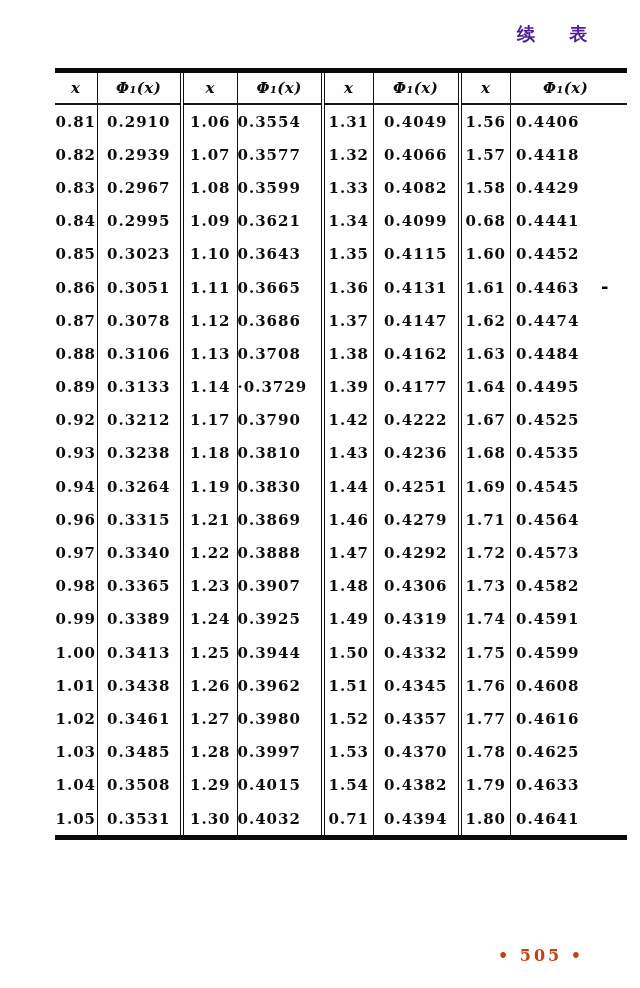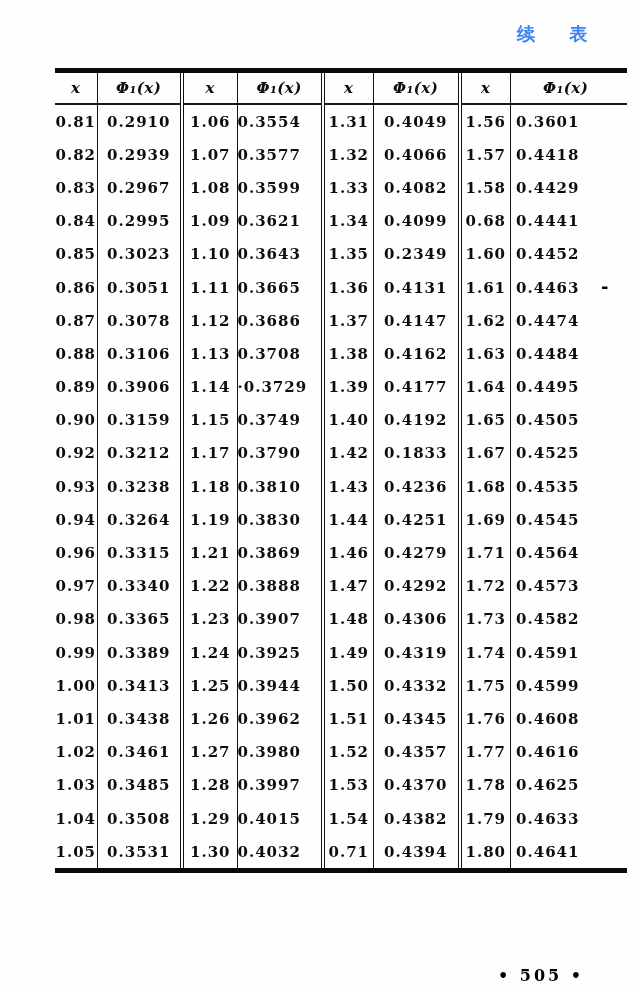--- a/index.html
+++ b/index.html
@@ -5,21 +5,21 @@
   html,body{margin:0;padding:0;}
   body{
     width:640px;height:988px;position:relative;background:#ffffff;
     font-family:"DejaVu Serif","Liberation Serif",serif;color:#0d0d0d;
     overflow:hidden;
   }
   .page{position:absolute;inset:0;background:#fefefe;}
   .continued{
     position:absolute;left:517px;top:22px;
     font-family:"DejaVu Sans","Liberation Sans",sans-serif;
-    font-size:18px;font-weight:bold;letter-spacing:14px;color:#3b82f6;
+    font-size:18px;font-weight:bold;letter-spacing:14px;color:#4c1d95;
     filter:blur(0.5px);white-space:nowrap;
   }
   table.phi{
     position:absolute;left:55px;top:68px;width:572px;
     border-collapse:collapse;table-layout:fixed;
     border-top:5px solid #0a0a0a;border-bottom:5px solid #0a0a0a;
     filter:blur(0.2px);
   }
   th{
     font-style:italic;font-weight:bold;font-size:15px;height:30px;
@@ -30,21 +30,21 @@
     font-size:15px;font-weight:bold;height:33.2px;padding:0;
     text-align:center;vertical-align:middle;letter-spacing:1px;
   }
   .bL1{border-left:1.5px solid #121212;}
   .bL2{border-left:4px double #121212;}
   td.c3{padding-right:28px;}
   td.c7{padding-right:42px;}
   th.c7{padding-right:6px;}
   .pagenum{
     position:absolute;left:498px;top:946px;
-    font-size:16px;font-weight:bold;letter-spacing:3px;color:#000000;margin-top:20px;
+    font-size:16px;font-weight:bold;letter-spacing:3px;color:#c2410c;
   }
   .stray{
     position:absolute;left:601px;top:276px;
     font-size:18px;font-weight:bold;color:#000;
   }
 </style>
 </head>
 <body>
 
 <div class="page">
@@ -76,21 +76,21 @@
     </thead>
     <tbody>
         <tr>
           <td class="c0">0.81</td>
           <td class="c1 bL1">0.2910</td>
           <td class="c2 bL2">1.06</td>
           <td class="c3 bL1">0.3554</td>
           <td class="c4 bL2">1.31</td>
           <td class="c5 bL1">0.4049</td>
           <td class="c6 bL2">1.56</td>
-          <td class="c7 bL1">0.3601</td>
+          <td class="c7 bL1">0.4406</td>
         </tr>
         <tr>
           <td class="c0">0.82</td>
           <td class="c1 bL1">0.2939</td>
           <td class="c2 bL2">1.07</td>
           <td class="c3 bL1">0.3577</td>
           <td class="c4 bL2">1.32</td>
           <td class="c5 bL1">0.4066</td>
           <td class="c6 bL2">1.57</td>
           <td class="c7 bL1">0.4418</td>
@@ -114,21 +114,21 @@
           <td class="c5 bL1">0.4099</td>
           <td class="c6 bL2">0.68</td>
           <td class="c7 bL1">0.4441</td>
         </tr>
         <tr>
           <td class="c0">0.85</td>
           <td class="c1 bL1">0.3023</td>
           <td class="c2 bL2">1.10</td>
           <td class="c3 bL1">0.3643</td>
           <td class="c4 bL2">1.35</td>
-          <td class="c5 bL1">0.2349</td>
+          <td class="c5 bL1">0.4115</td>
           <td class="c6 bL2">1.60</td>
           <td class="c7 bL1">0.4452</td>
         </tr>
         <tr>
           <td class="c0">0.86</td>
           <td class="c1 bL1">0.3051</td>
           <td class="c2 bL2">1.11</td>
           <td class="c3 bL1">0.3665</td>
           <td class="c4 bL2">1.36</td>
           <td class="c5 bL1">0.4131</td>
@@ -150,45 +150,35 @@
           <td class="c1 bL1">0.3106</td>
           <td class="c2 bL2">1.13</td>
           <td class="c3 bL1">0.3708</td>
           <td class="c4 bL2">1.38</td>
           <td class="c5 bL1">0.4162</td>
           <td class="c6 bL2">1.63</td>
           <td class="c7 bL1">0.4484</td>
         </tr>
         <tr>
           <td class="c0">0.89</td>
-          <td class="c1 bL1">0.3906</td>
+          <td class="c1 bL1">0.3133</td>
           <td class="c2 bL2">1.14</td>
           <td class="c3 bL1">·0.3729</td>
           <td class="c4 bL2">1.39</td>
           <td class="c5 bL1">0.4177</td>
           <td class="c6 bL2">1.64</td>
           <td class="c7 bL1">0.4495</td>
         </tr>
         <tr>
-          <td class="c0">0.90</td>
-          <td class="c1 bL1">0.3159</td>
-          <td class="c2 bL2">1.15</td>
-          <td class="c3 bL1">0.3749</td>
-          <td class="c4 bL2">1.40</td>
-          <td class="c5 bL1">0.4192</td>
-          <td class="c6 bL2">1.65</td>
-          <td class="c7 bL1">0.4505</td>
-        </tr>
-        <tr>
           <td class="c0">0.92</td>
           <td class="c1 bL1">0.3212</td>
           <td class="c2 bL2">1.17</td>
           <td class="c3 bL1">0.3790</td>
           <td class="c4 bL2">1.42</td>
-          <td class="c5 bL1">0.1833</td>
+          <td class="c5 bL1">0.4222</td>
           <td class="c6 bL2">1.67</td>
           <td class="c7 bL1">0.4525</td>
         </tr>
         <tr>
           <td class="c0">0.93</td>
           <td class="c1 bL1">0.3238</td>
           <td class="c2 bL2">1.18</td>
           <td class="c3 bL1">0.3810</td>
           <td class="c4 bL2">1.43</td>
           <td class="c5 bL1">0.4236</td>

